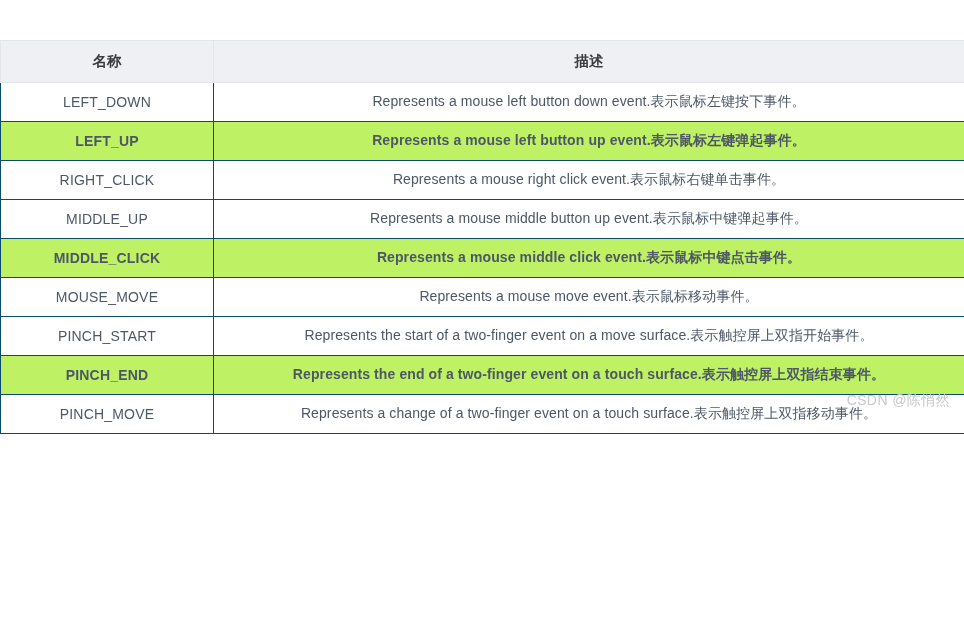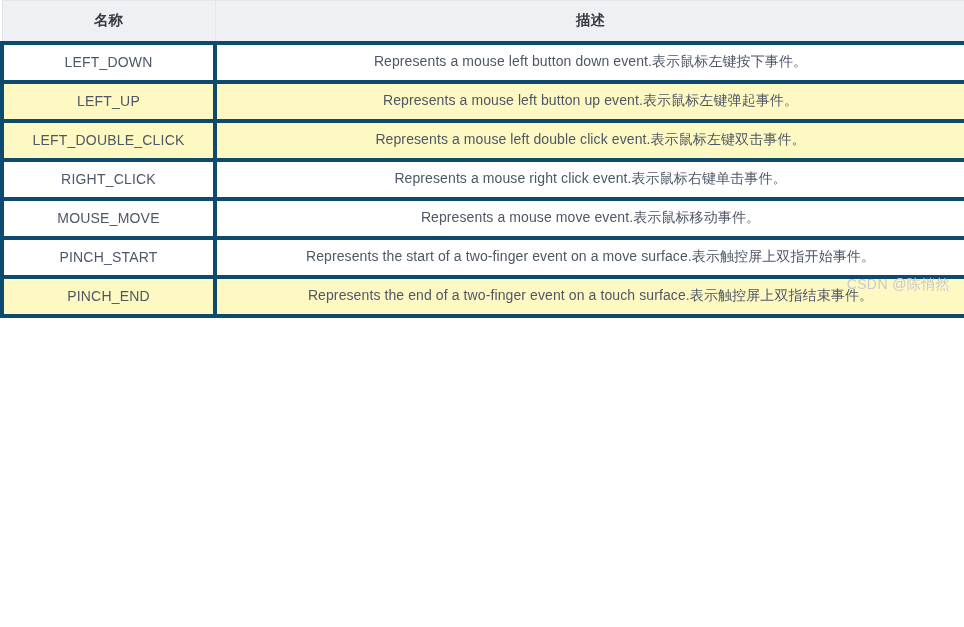--- a/index.html
+++ b/index.html
@@ -11,20 +11,21 @@
     width: 964px;
     height: 627px;
     font-family: "Liberation Sans", "DejaVu Sans", sans-serif;
     overflow: hidden;
     position: relative;
   }
 
   .table-wrap {
     width: 964px;
     position: relative;
+    margin-top: 40px;
   }
 
   table.spec-table {
     border-collapse: collapse;
     width: 964px;
     table-layout: fixed;
   }
 
   table.spec-table col.col-name { width: 213px; }
   table.spec-table col.col-desc { width: 751px; }
@@ -42,31 +43,32 @@
     box-sizing: border-box;
   }
 
   table.spec-table td {
     height: 39px;
     padding: 0 10px;
     text-align: center;
     vertical-align: middle;
     font-size: 14px;
     color: #4e5766;
-    border: 4px solid #0c4a6e;
+    border: 1px solid #0c4a6e;
     box-sizing: border-box;
     white-space: nowrap;
     overflow: hidden;
   }
 
   table.spec-table tbody tr.row-odd td {
     background: #ffffff;
   }
   table.spec-table tbody tr.row-even td {
-    background: #fef9c3;
+    background: #bef264;
+    font-weight: bold;
   }
 
   td.cell-name {
     letter-spacing: 0.2px;
   }
   td.cell-desc {
     letter-spacing: 0.1px;
   }
 
   .watermark {
@@ -97,37 +99,45 @@
     </thead>
     <tbody id="table-body">
         <tr class="row-odd">
           <td class="cell-name">LEFT_DOWN</td>
           <td class="cell-desc">Represents a mouse left button down event.表示鼠标左键按下事件。</td>
         </tr>
         <tr class="row-even">
           <td class="cell-name">LEFT_UP</td>
           <td class="cell-desc">Represents a mouse left button up event.表示鼠标左键弹起事件。</td>
         </tr>
-        <tr class="row-even">
-          <td class="cell-name">LEFT_DOUBLE_CLICK</td>
-          <td class="cell-desc">Represents a mouse left double click event.表示鼠标左键双击事件。</td>
-        </tr>
         <tr class="row-odd">
           <td class="cell-name">RIGHT_CLICK</td>
           <td class="cell-desc">Represents a mouse right click event.表示鼠标右键单击事件。</td>
+        </tr>
+        <tr class="row-odd">
+          <td class="cell-name">MIDDLE_UP</td>
+          <td class="cell-desc">Represents a mouse middle button up event.表示鼠标中键弹起事件。</td>
+        </tr>
+        <tr class="row-even">
+          <td class="cell-name">MIDDLE_CLICK</td>
+          <td class="cell-desc">Represents a mouse middle click event.表示鼠标中键点击事件。</td>
         </tr>
         <tr class="row-odd">
           <td class="cell-name">MOUSE_MOVE</td>
           <td class="cell-desc">Represents a mouse move event.表示鼠标移动事件。</td>
         </tr>
         <tr class="row-odd">
           <td class="cell-name">PINCH_START</td>
           <td class="cell-desc">Represents the start of a two-finger event on a move surface.表示触控屏上双指开始事件。</td>
         </tr>
         <tr class="row-even">
           <td class="cell-name">PINCH_END</td>
           <td class="cell-desc">Represents the end of a two-finger event on a touch surface.表示触控屏上双指结束事件。</td>
         </tr>
+        <tr class="row-odd">
+          <td class="cell-name">PINCH_MOVE</td>
+          <td class="cell-desc">Represents a change of a two-finger event on a touch surface.表示触控屏上双指移动事件。</td>
+        </tr>
       </tbody>
   </table>
 
   <div class="watermark">CSDN @陈悄然</div>
 </div>
 
 </body></html>

